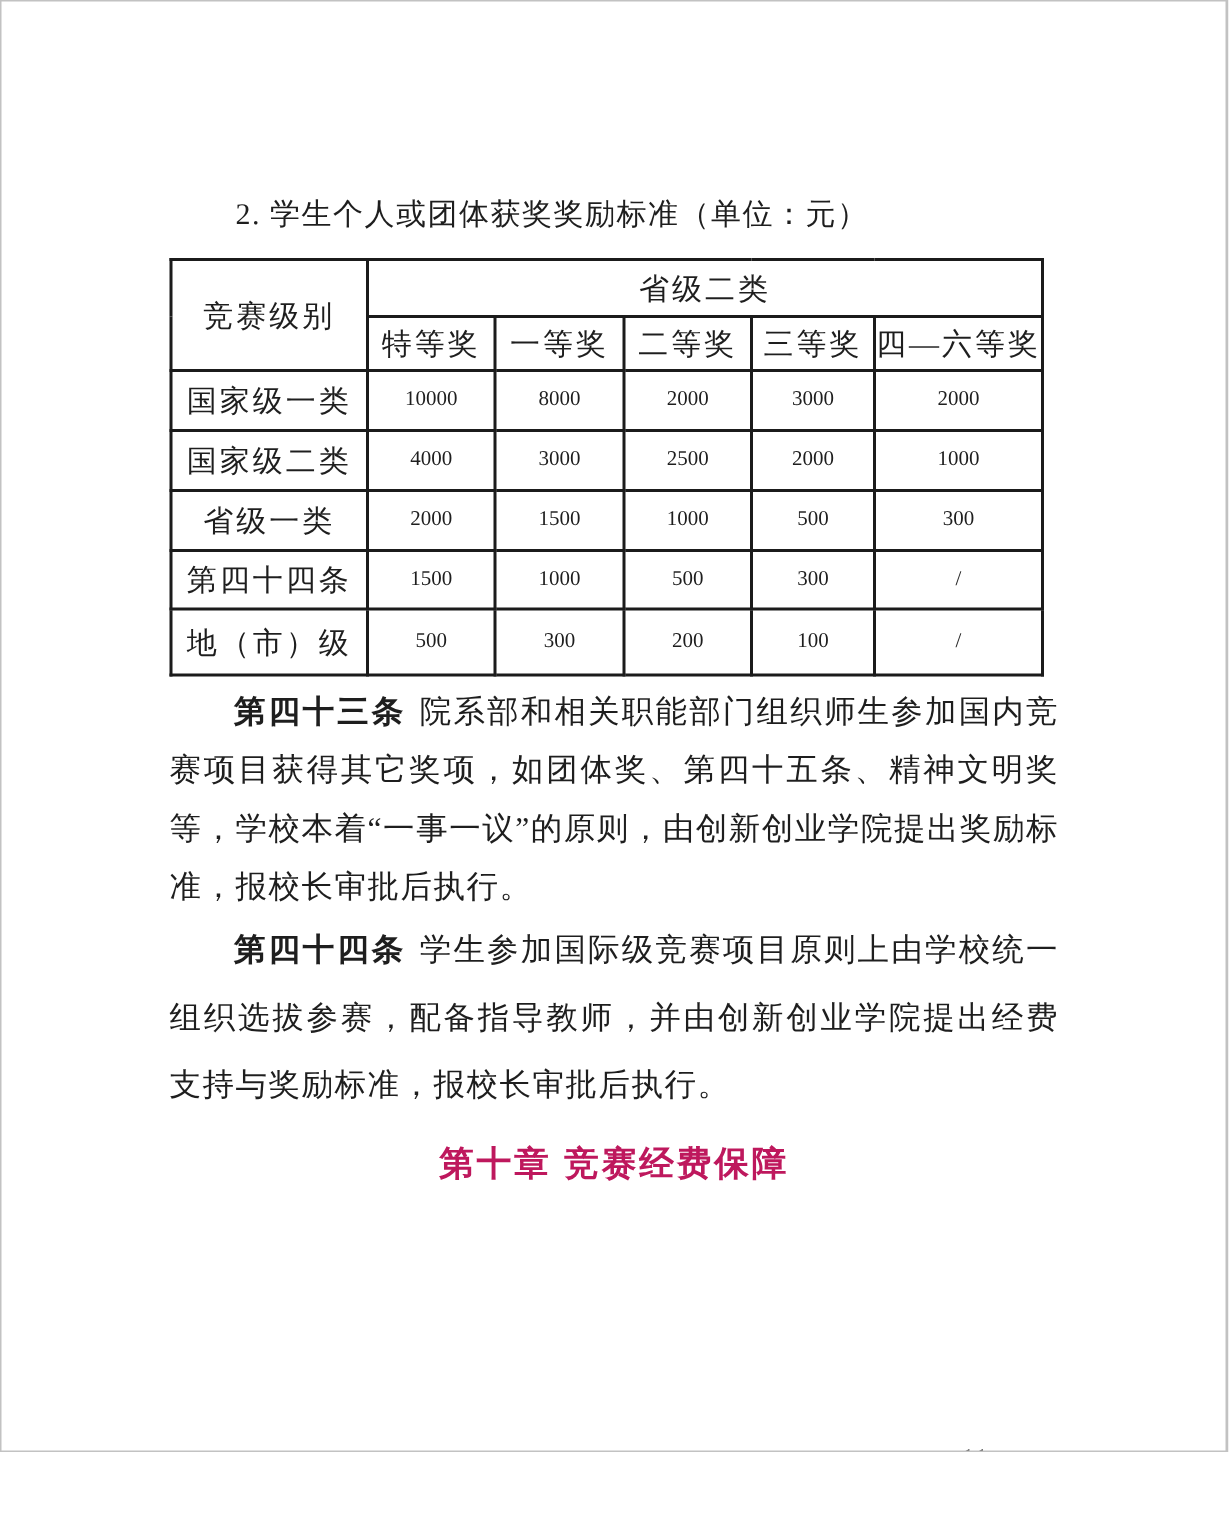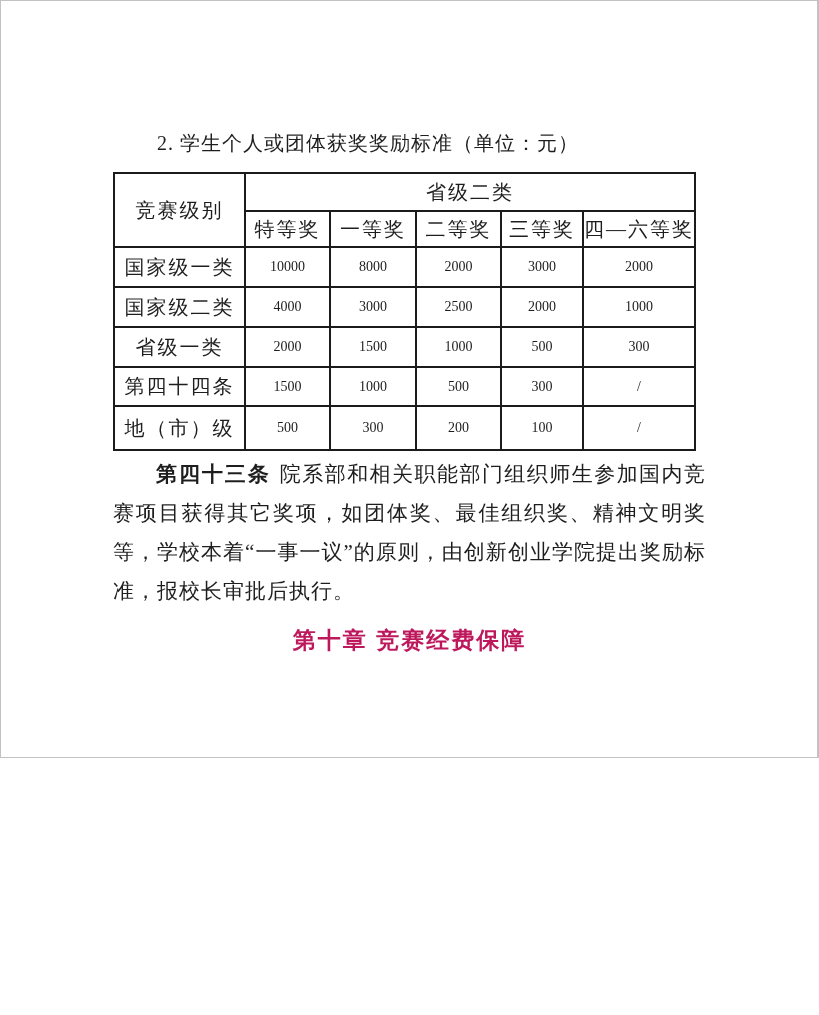--- a/index.html
+++ b/index.html
@@ -3,21 +3,21 @@
 <meta charset="utf-8">
 <style>
   html, body {
     margin: 0;
     padding: 0;
     background: #ffffff;
   }
   .page {
     position: relative;
     width: 819px;
-    height: 758px;
+    height: 968px;
     box-sizing: border-box;
     background: #ffffff;
     border: 1px solid #c2c2c2;
     border-right-width: 2px;
     padding: 0 111px 0 112px;
     overflow: hidden;
     font-family: "Liberation Serif", "DejaVu Serif", serif;
     color: #1e1e1e;
   }
   
@@ -154,21 +154,22 @@
         <td class="hdr">地（市）级</td>
         <td class="num">500</td>
         <td class="num">300</td>
         <td class="num">200</td>
         <td class="num">100</td>
         <td class="num">/</td>
       </tr>
     </tbody>
   </table>
 
-  <p class="doc" id="p43"><span class="lead">第四十三条</span><span>院系部和相关职能部门组织师生参加国内竞赛项目获得其它奖项，如团体奖、最佳组织奖、精神文明奖等，学校本着“一事一议”的原则，由创新创业学院提出奖励标准，报校长审批后执行。</span></p>
+  <p class="doc" id="p43"><span class="lead">第四十三条</span><span>院系部和相关职能部门组织师生参加国内竞赛项目获得其它奖项，如团体奖、第四十五条、精神文明奖等，学校本着“一事一议”的原则，由创新创业学院提出奖励标准，报校长审批后执行。</span></p>
 
+  <p class="doc" id="p44"><span class="lead">第四十四条</span><span>学生参加国际级竞赛项目原则上由学校统一组织选拔参赛，配备指导教师，并由创新创业学院提出经费支持与奖励标准，报校长审批后执行。</span></p>
 
   <div class="chapter-heading">第十章 竞赛经费保障</div>
 
 
   <div class="page-number">- 11 -</div>
 
 </div>
 
 </body></html>

